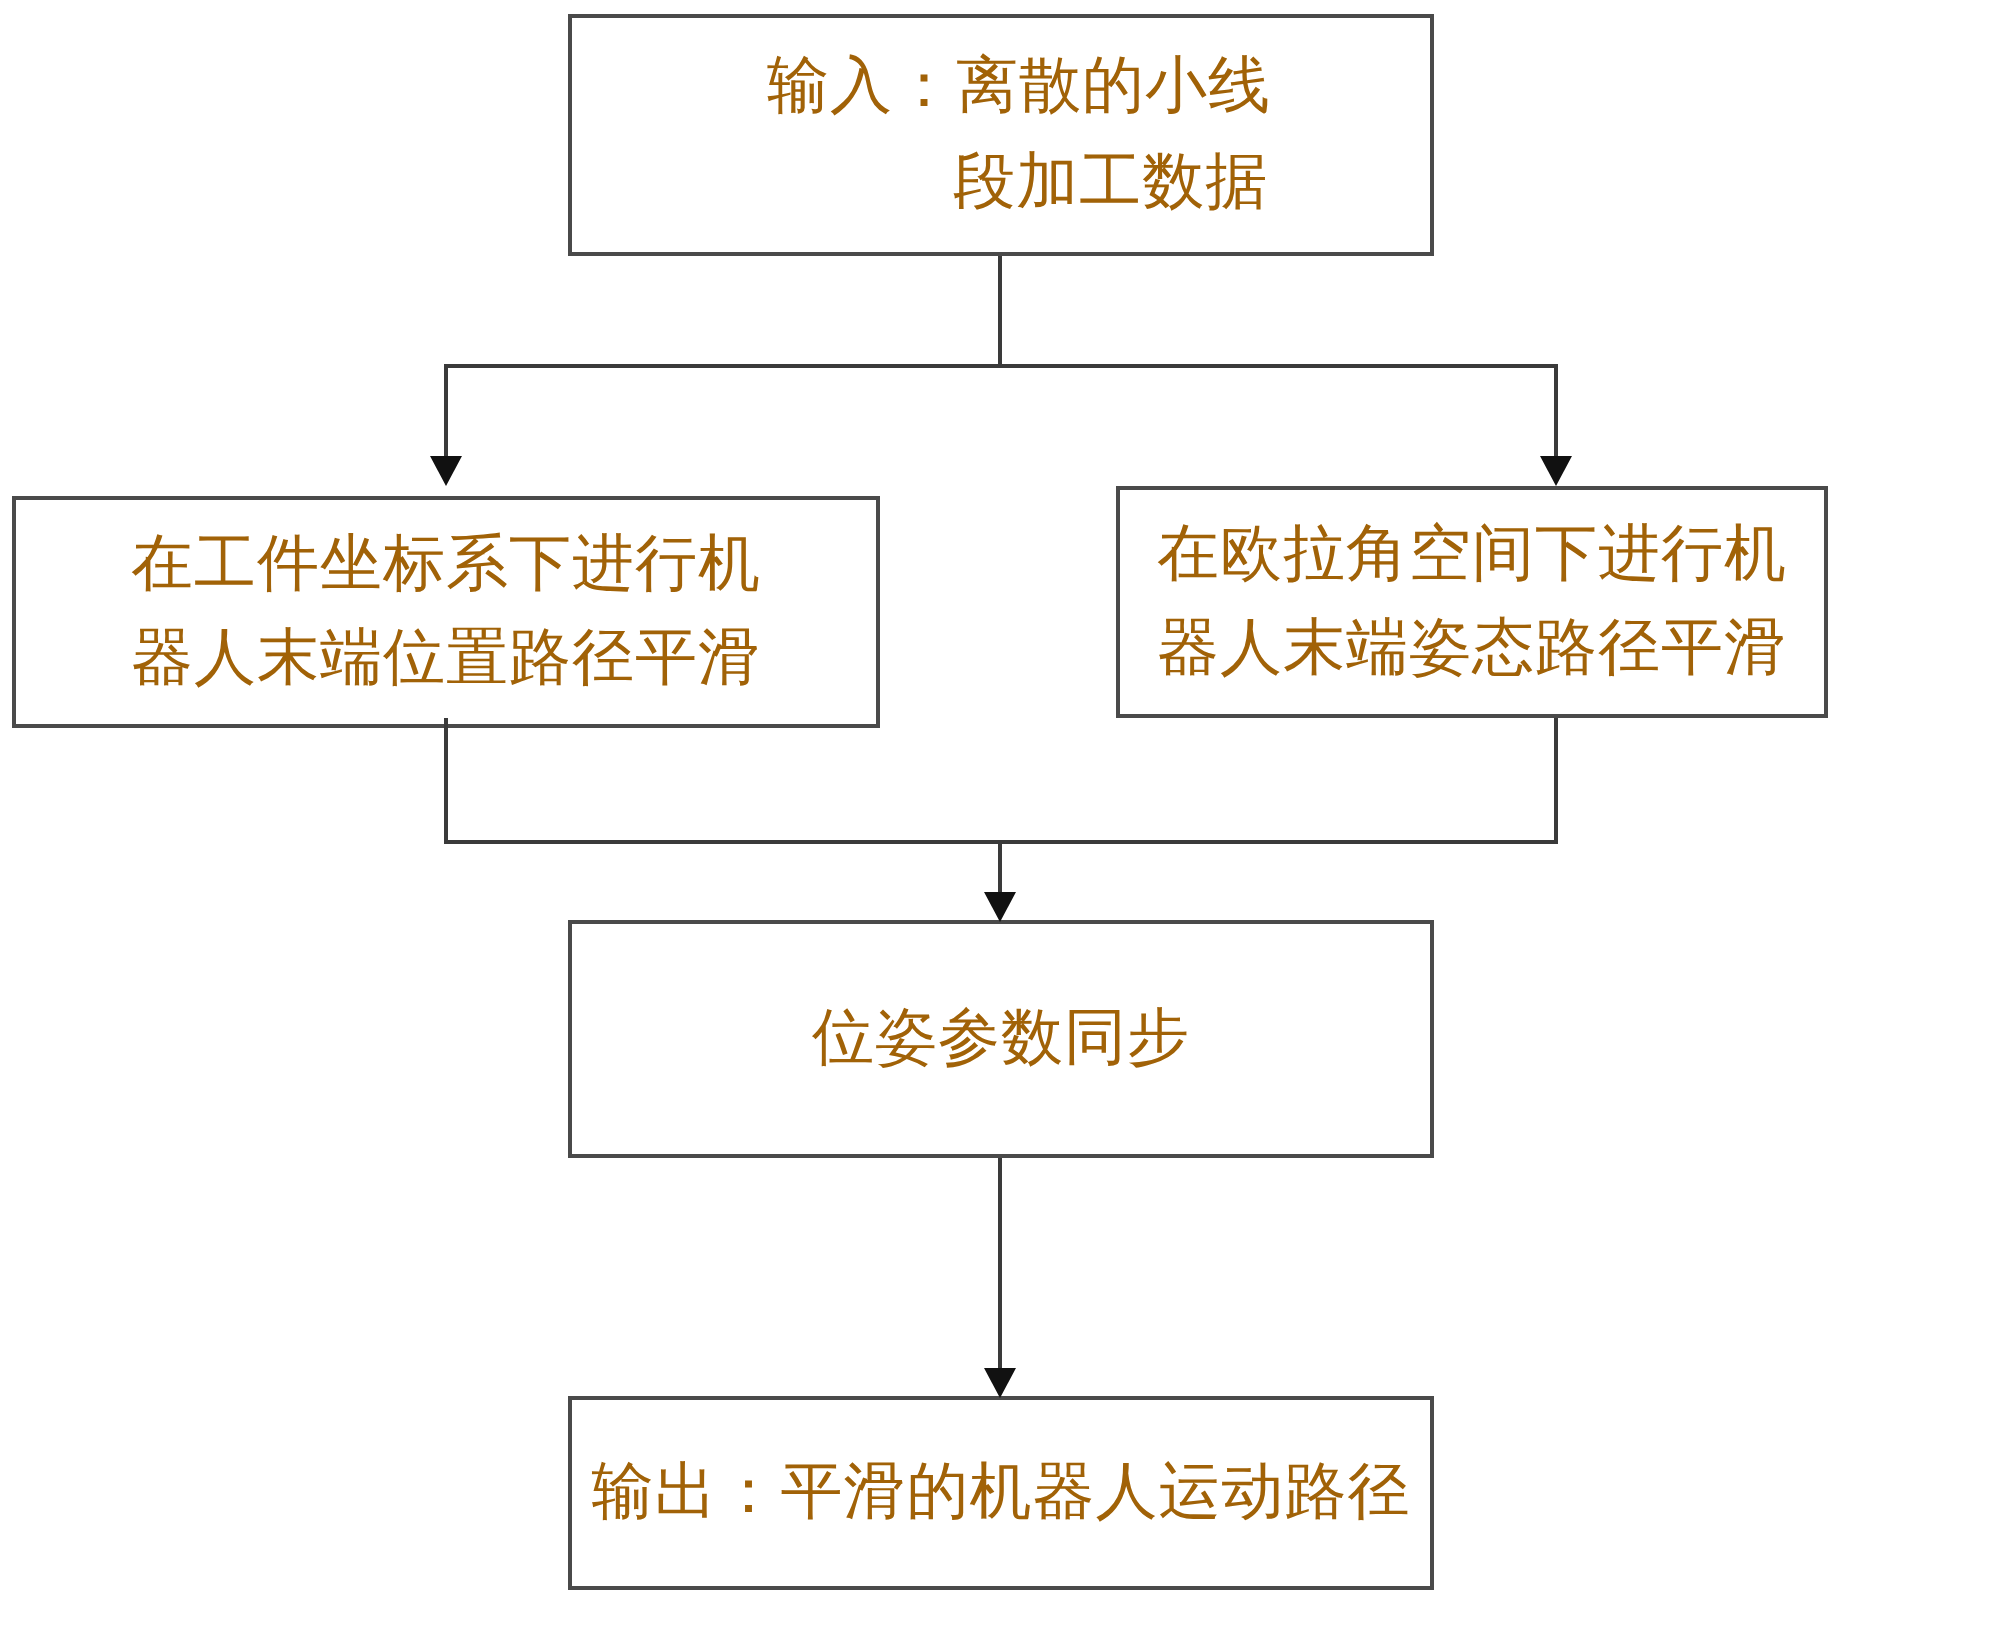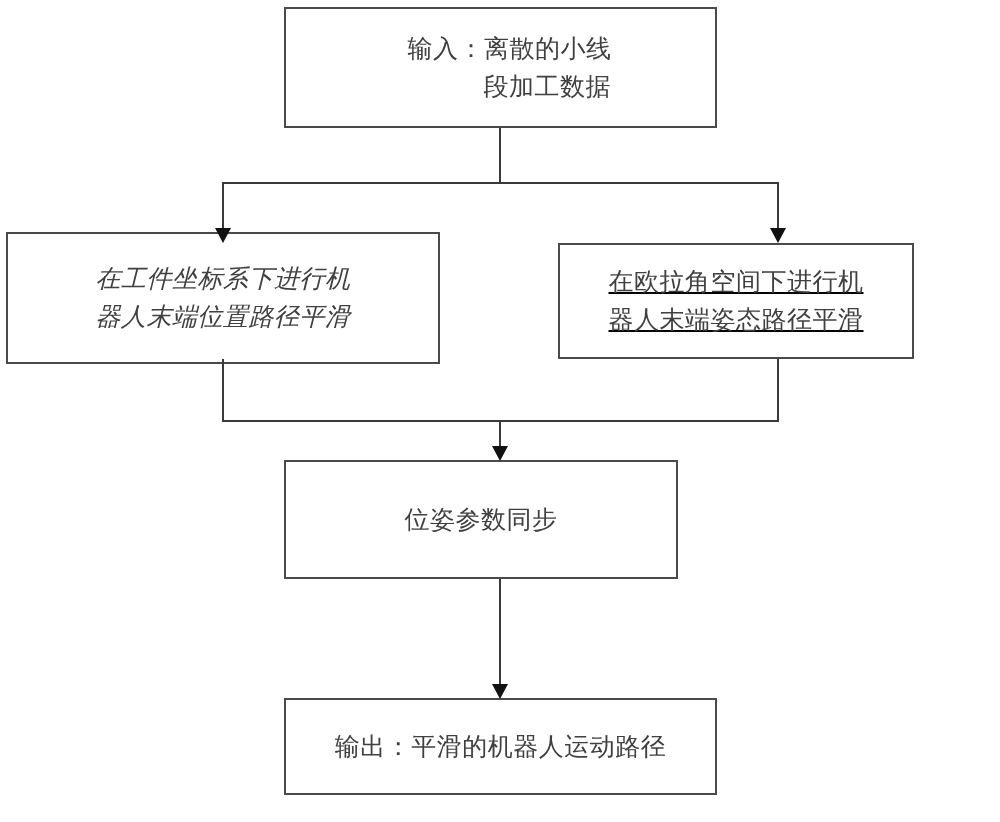--- a/index.html
+++ b/index.html
@@ -21,33 +21,33 @@
     position: absolute;
     box-sizing: border-box;
     border: 2px solid #4a4a4a;
     background: #ffffff;
     display: flex;
     align-items: center;
     justify-content: center;
     text-align: center;
   }
   .node-label {
-    font-size: 25px;
+    font-size: 31px;
     line-height: 1.52;
-    color: #404040;
+    color: #a16207;
     letter-spacing: 0.5px;
     white-space: pre-line;
     font-weight: 400;
   }
   
   #node-input      { left: 284px; top: 7px;   width: 433px; height: 121px; }
   #node-input .node-label { text-align: left; padding-left: 18px; }
-  #node-pos-smooth { left: 6px;   top: 232px; width: 434px; height: 132px; font-style: italic; }
-  #node-ori-smooth { left: 558px; top: 243px; width: 356px; height: 116px; text-decoration: underline; }
-  #node-sync       { left: 284px; top: 460px; width: 394px; height: 119px; }
+  #node-pos-smooth { left: 6px;   top: 248px; width: 434px; height: 116px; }
+  #node-ori-smooth { left: 558px; top: 243px; width: 356px; height: 116px; }
+  #node-sync       { left: 284px; top: 460px; width: 433px; height: 119px; }
   #node-output     { left: 284px; top: 698px; width: 433px; height: 97px; }
 
   
   .conn-v {
     position: absolute;
     width: 2px;
     background: #3a3a3a;
   }
   .conn-h {
     position: absolute;

